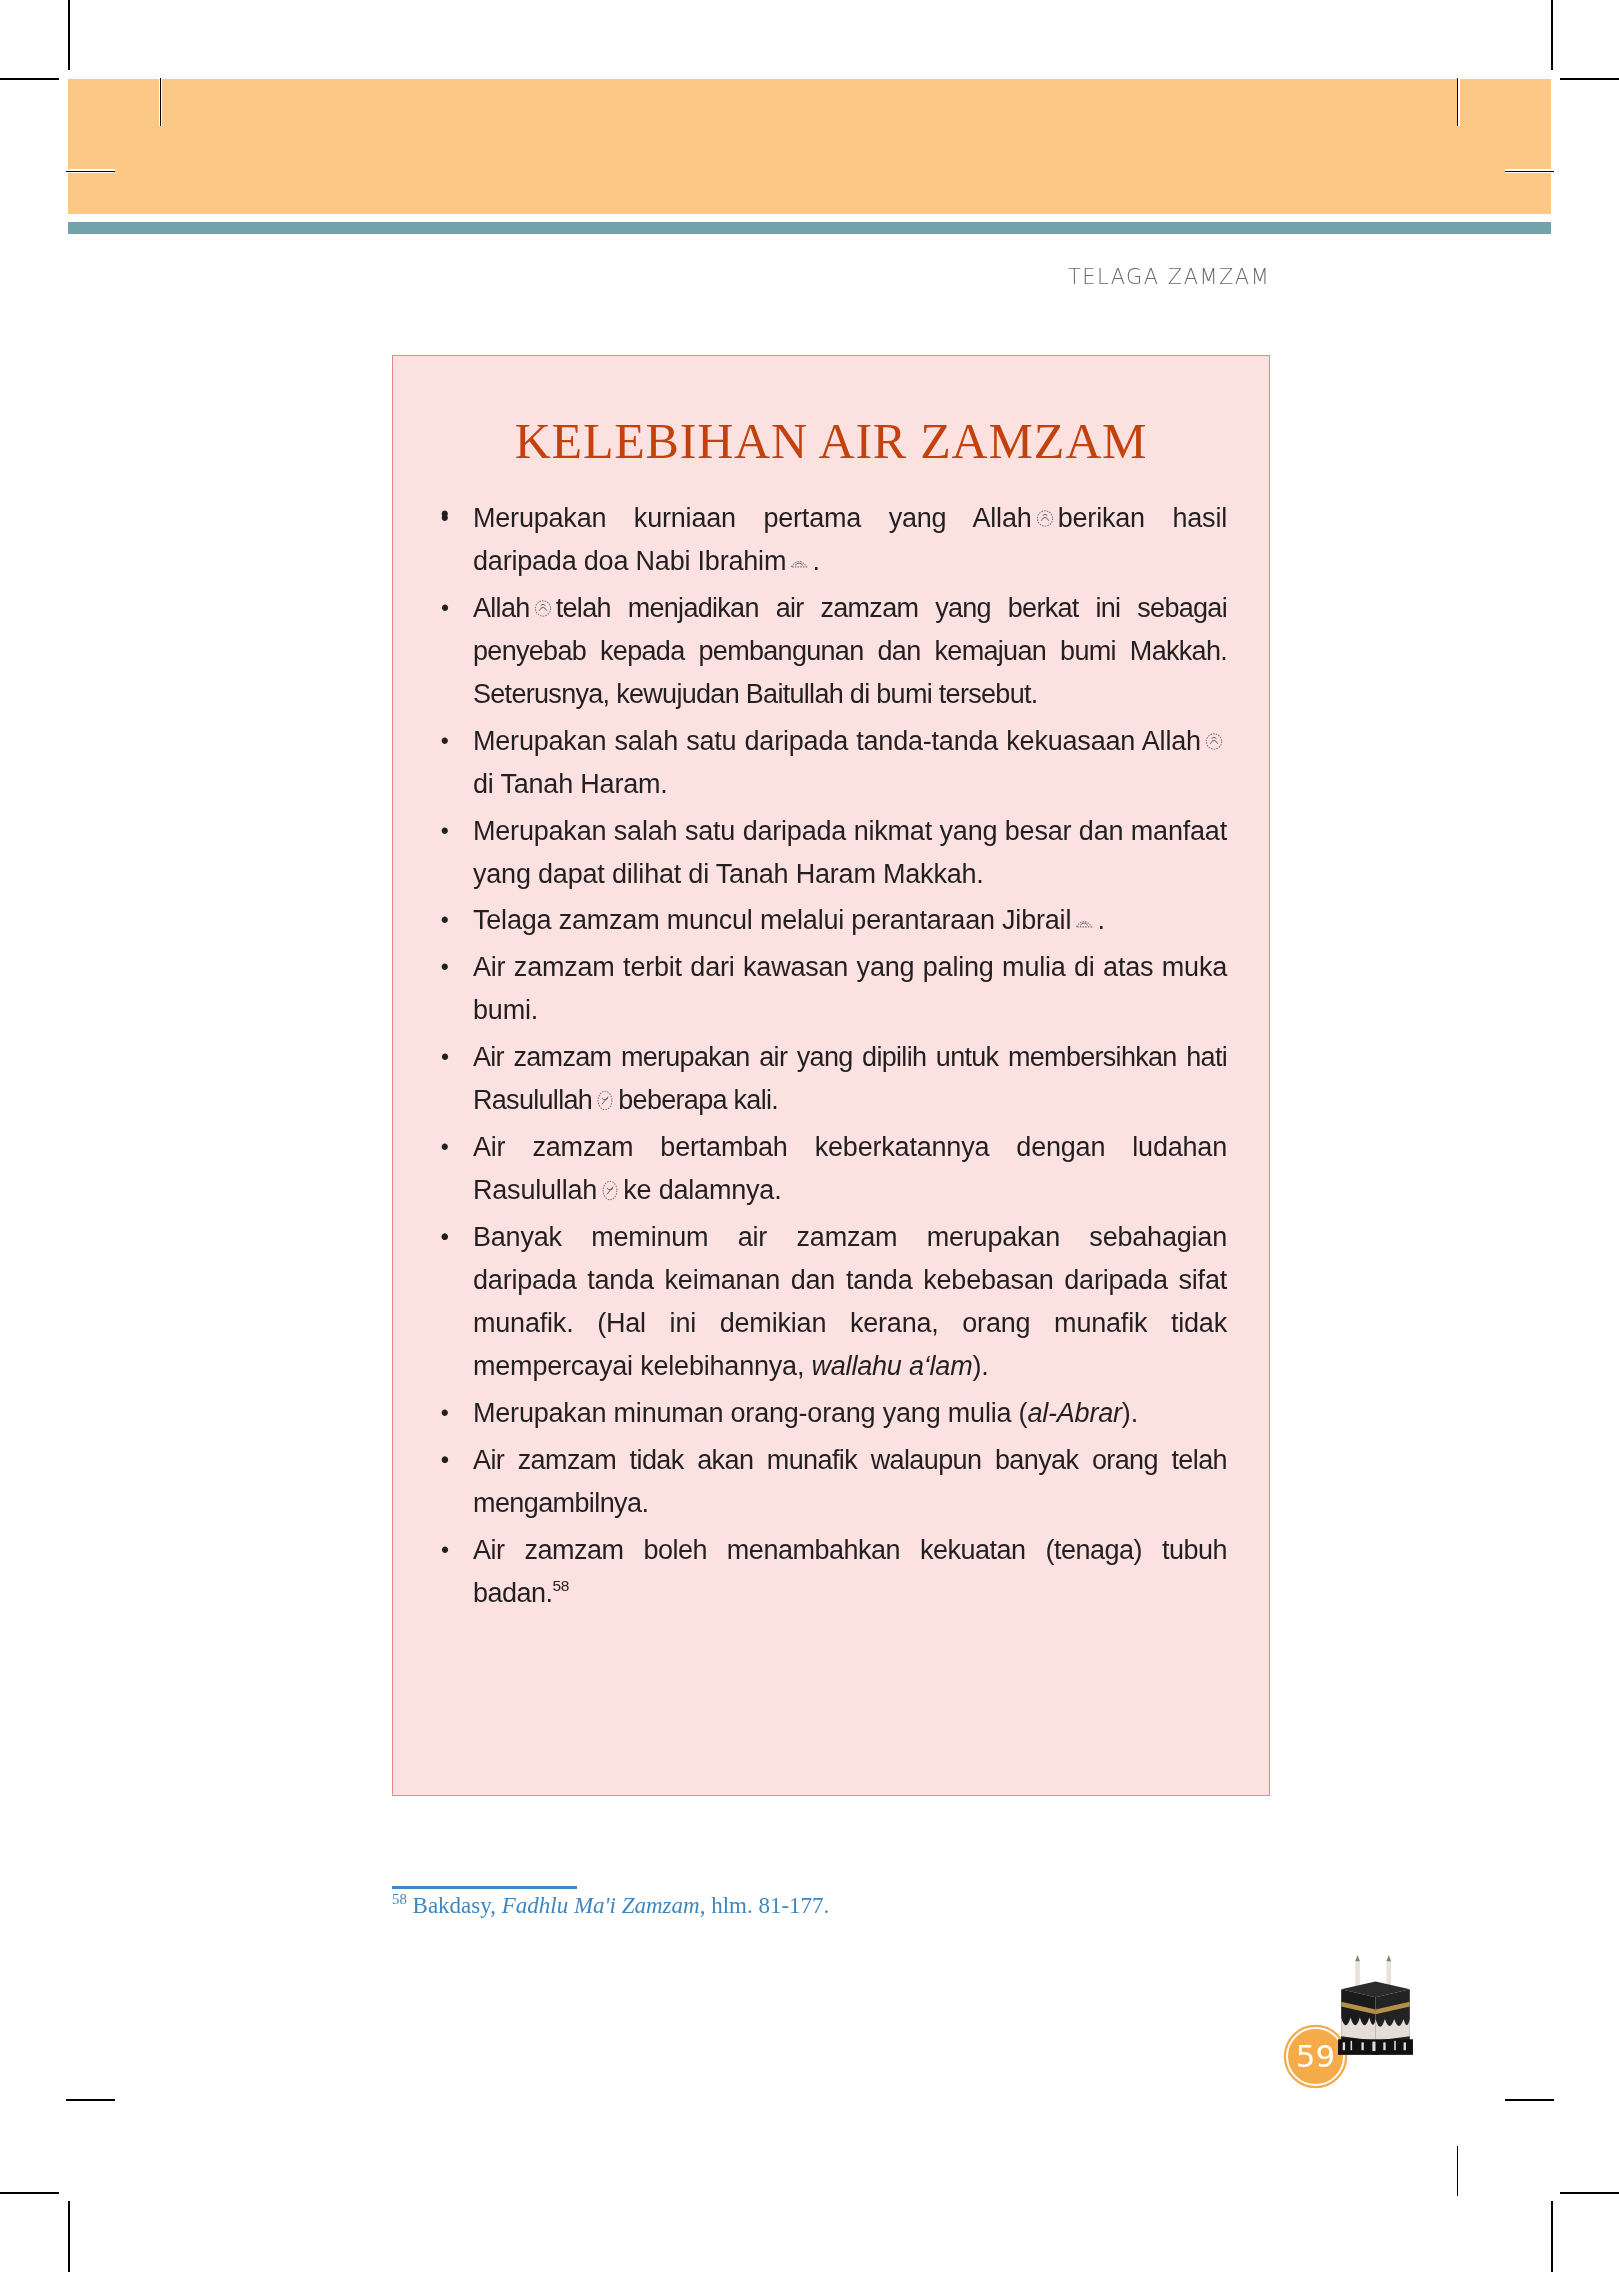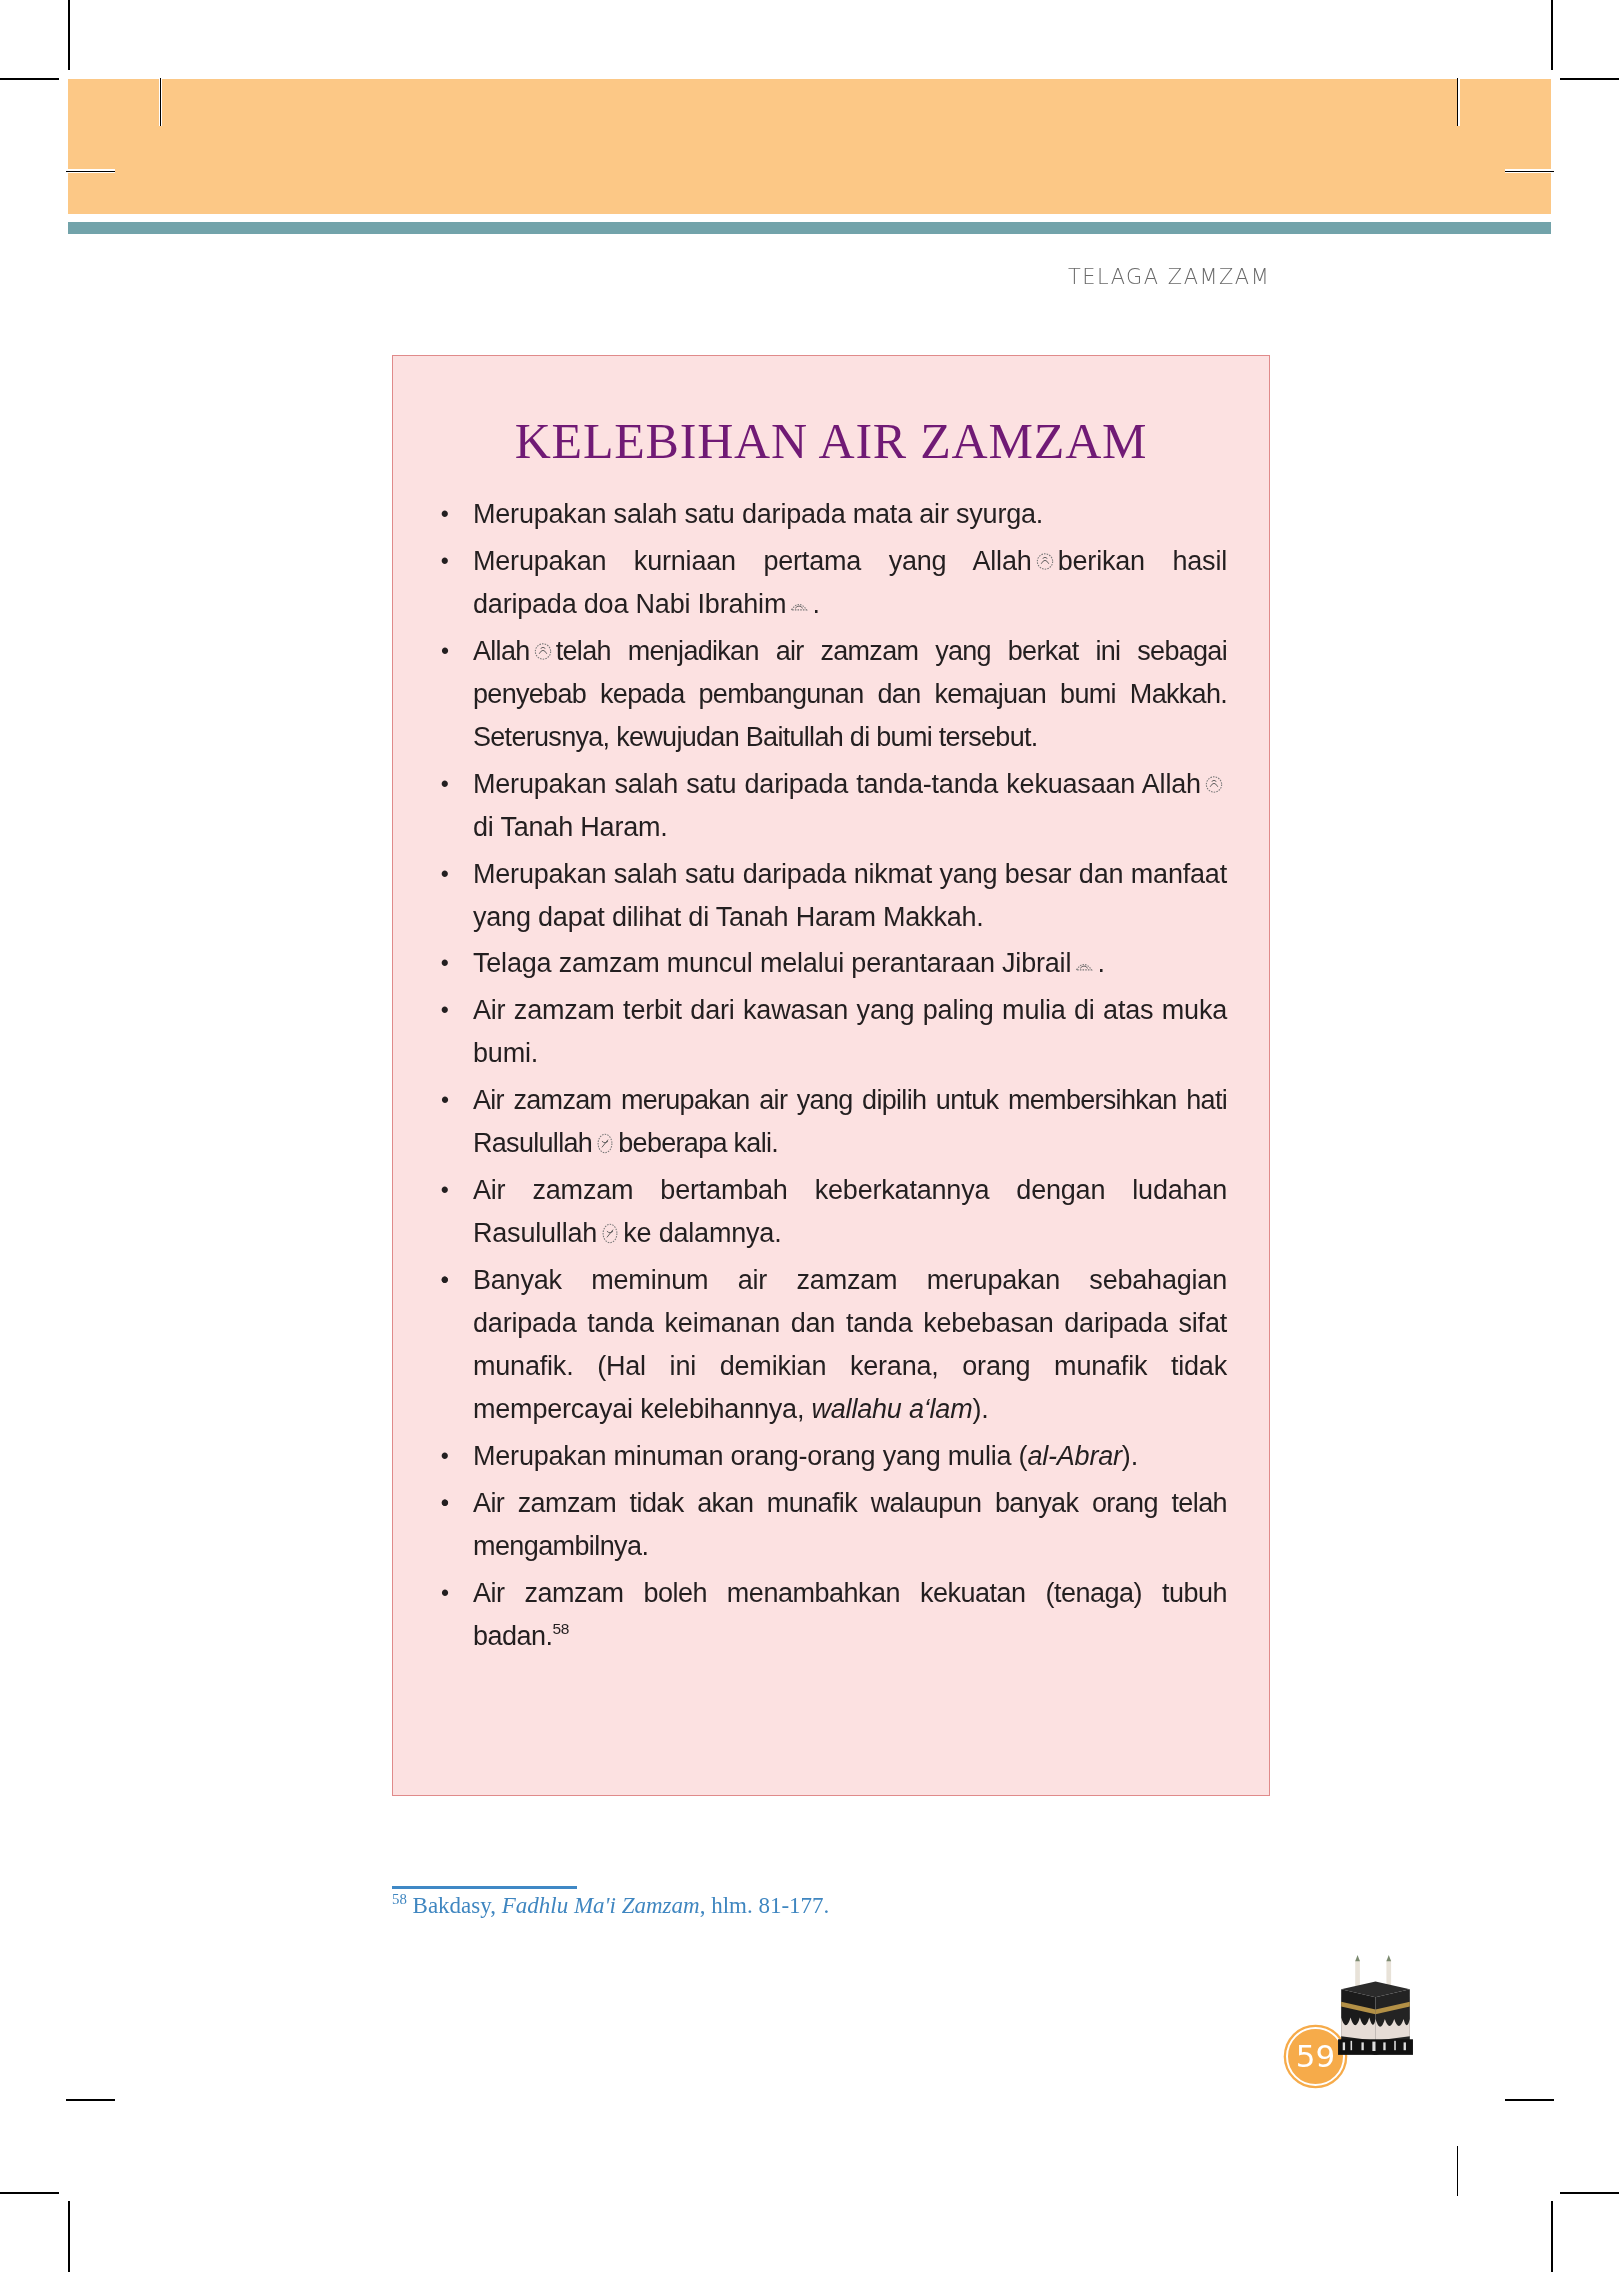--- a/index.html
+++ b/index.html
@@ -4,21 +4,21 @@
 <style>
   html, body { margin:0; padding:0; }
   body { width:1620px; height:2273px; position:relative; background:#ffffff; overflow:hidden; font-family:"Liberation Sans", sans-serif; }
   .abs { position:absolute; }
   .crop { position:absolute; background:#000; }
   .crop-w { position:absolute; background:#fff; }
   .header-band { left:68px; top:79px; width:1483px; height:135px; background:#fcc886; }
   .teal-band { left:68px; top:222px; width:1483px; height:12.4px; background:#72a3aa; }
   .running-head { left:1068px; top:264px; font-size:22px; letter-spacing:1.6px; color:#6a6a6a; font-family:"DejaVu Sans", sans-serif; font-weight:300; white-space:nowrap; transform:scaleX(0.95); transform-origin:left top; }
   .box { left:392px; top:355px; width:878px; height:1441px; background:#fce1e1; border:1.2px solid #e08a8a; box-sizing:border-box; }
-  .box-title { position:absolute; left:0; right:0; top:54px; text-align:center; font-family:"Liberation Serif", serif; font-size:50px; color:#701a75; letter-spacing:0.8px; line-height:62px; }
+  .box-title { position:absolute; left:0; right:0; top:54px; text-align:center; font-family:"Liberation Serif", serif; font-size:50px; color:#c2410c; letter-spacing:0.8px; line-height:62px; }
   .list { position:absolute; left:44px; top:137px; width:790px; margin:0; padding:0; list-style:none; }
   .item { position:relative; padding-left:36px; font-size:27px; line-height:43px; color:#231f20; text-align:justify; margin-bottom:3.9px; font-family:"Liberation Sans", sans-serif; letter-spacing:-0.2px; }
   .bullet { position:absolute; left:0; top:0; width:15.5px; text-align:center; font-size:23px; }
   .honor { display:inline-block; width:20px; height:23px; vertical-align:-3.1px; margin:0 3.1px; }
   .honor svg { width:20px; height:23px; }
   sup { font-size:15.5px; line-height:0; vertical-align:11px; }
   .fn-rule { left:392px; top:1886px; width:185px; height:3.1px; background:#3f88c5; }
   .footnote { left:392px; top:1893px; font-family:"Liberation Serif", serif; font-size:23px; color:#3f86c0; white-space:nowrap;text-align:center; }
   .footnote sup { font-size:14.8px; vertical-align:9.3px; }
   .page-circle { left:1286px; top:1991px; width:59px; height:59px; border-radius:50%; background:#f6ab4a; border:2.3px solid #fff; box-shadow:0 0 0 2.3px #f6ab4a; box-sizing:border-box; color:#fff; font-size:31px; text-align:center; line-height:54px; font-family:"DejaVu Sans", sans-serif;margin-top:36px; }
@@ -48,21 +48,21 @@
 <div class="crop" style="left:66px;top:171px;width:49px;height:0.8px;"></div>
 <div class="crop-w" style="left:1505px;top:169px;width:49px;height:3.9px;"></div>
 <div class="crop" style="left:1505px;top:171px;width:49px;height:0.8px;"></div>
 <div class="abs teal-band"></div>
 
 <div class="abs running-head">TELAGA ZAMZAM</div>
 
 <div class="abs box">
   <div class="box-title">KELEBIHAN AIR ZAMZAM</div>
   <ul class="list">
-    <li class="item"><span class="bullet">•</span><span>Merupakan salah satu daripada mata air syurga.</span></li>
+    <li class="item"><span class="bullet">•</span></li>
     <li class="item"><span class="bullet">•</span><span>Merupakan kurniaan pertama yang Allah</span><span class="honor"><svg viewBox="0 0 26 30">
             <circle cx="13" cy="15" r="10" fill="none" stroke="#777" stroke-width="1.4" stroke-dasharray="2 1.5"></circle>
             <path d="M8 18 q5 -9 10 0 M10 11 q3 -3 6 0" fill="none" stroke="#555" stroke-width="1.2"></path>
           </svg></span><span>berikan hasil daripada doa Nabi Ibrahim</span><span class="honor"><svg viewBox="0 0 26 30">
             <path d="M3 22 q10 -14 20 0 z" fill="none" stroke="#777" stroke-width="1.4" stroke-dasharray="2 1.5"></path>
             <path d="M8 20 q5 -6 10 0" fill="none" stroke="#555" stroke-width="1.2"></path>
           </svg></span><span>.</span></li>
     <li class="item" style="letter-spacing:-0.7px;"><span class="bullet">•</span><span>Allah</span><span class="honor"><svg viewBox="0 0 26 30">
             <circle cx="13" cy="15" r="10" fill="none" stroke="#777" stroke-width="1.4" stroke-dasharray="2 1.5"></circle>
             <path d="M8 18 q5 -9 10 0 M10 11 q3 -3 6 0" fill="none" stroke="#555" stroke-width="1.2"></path>

